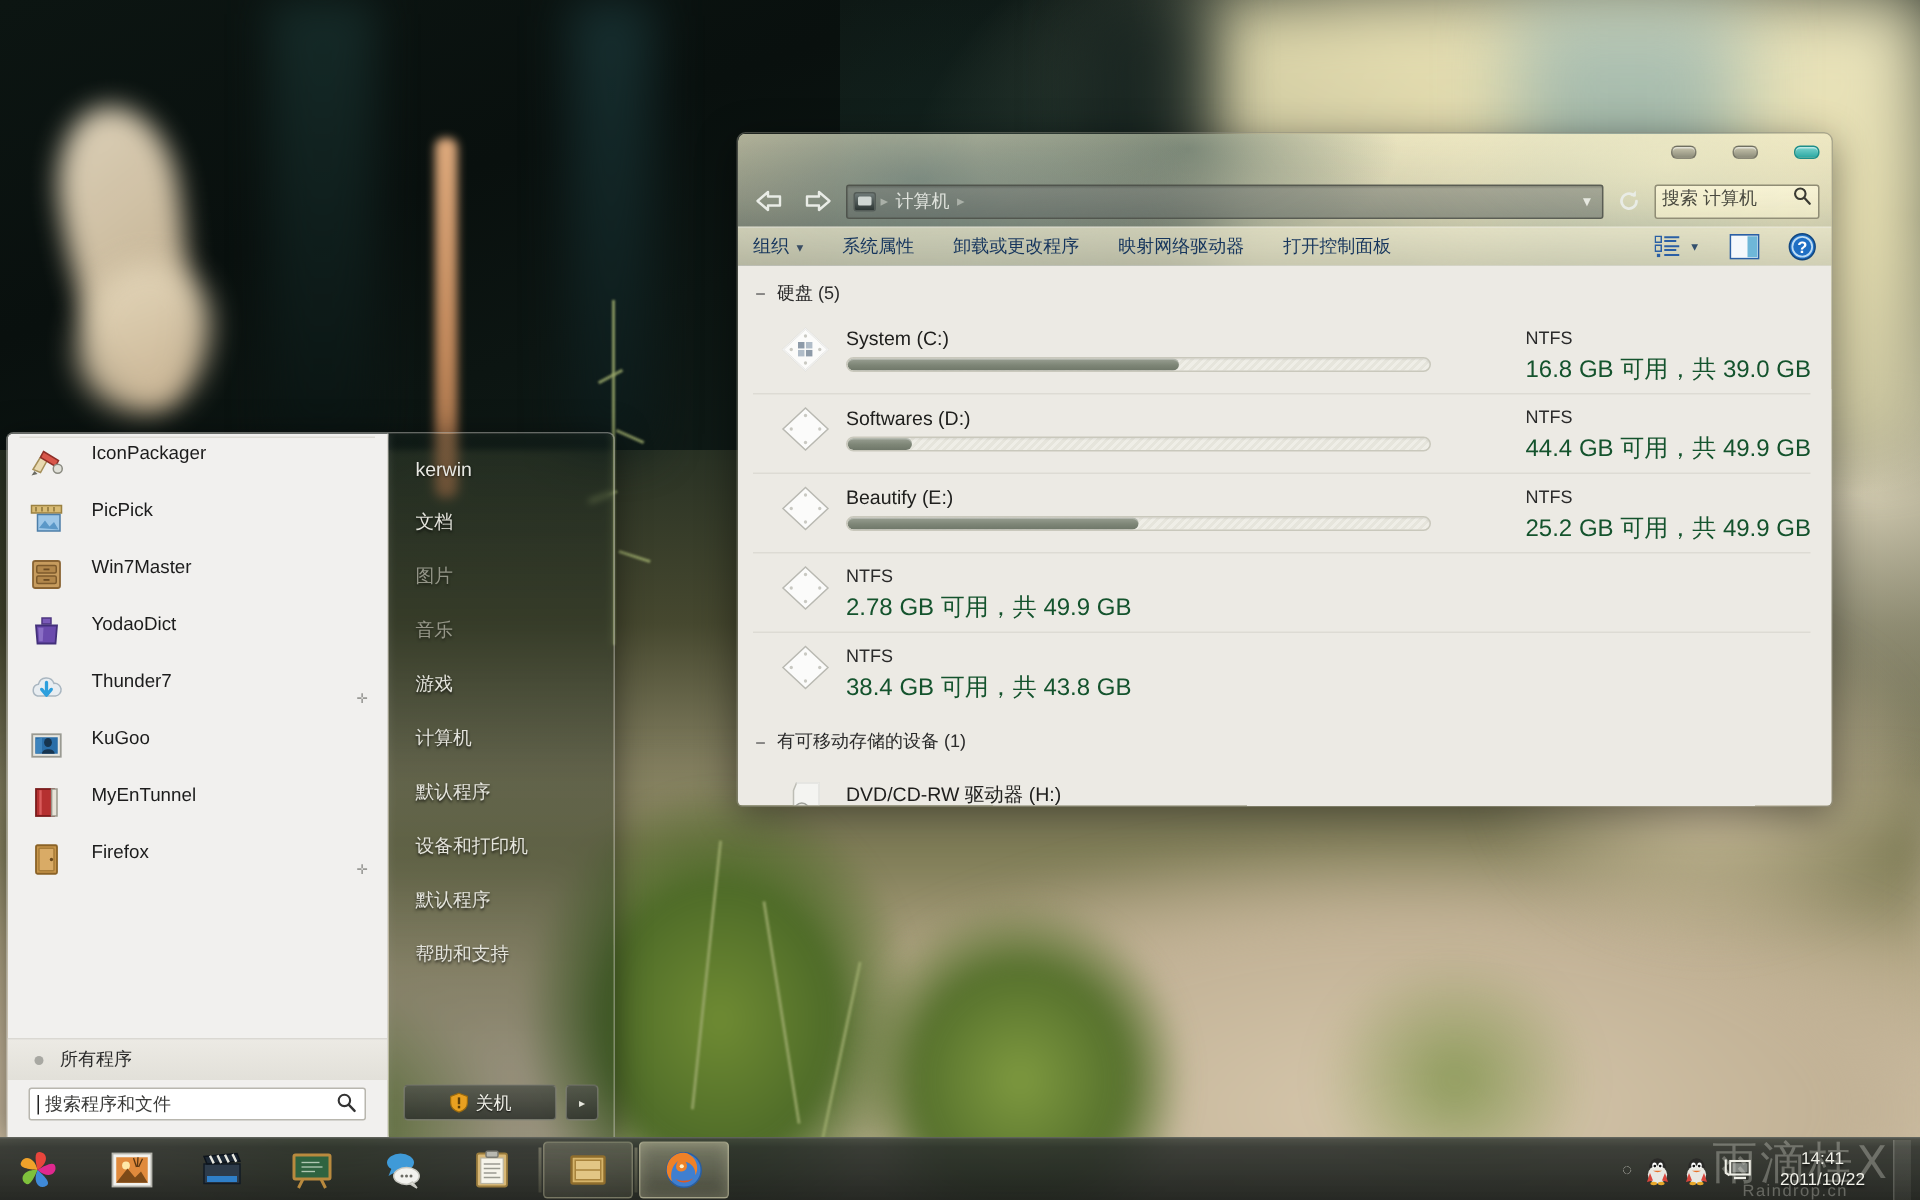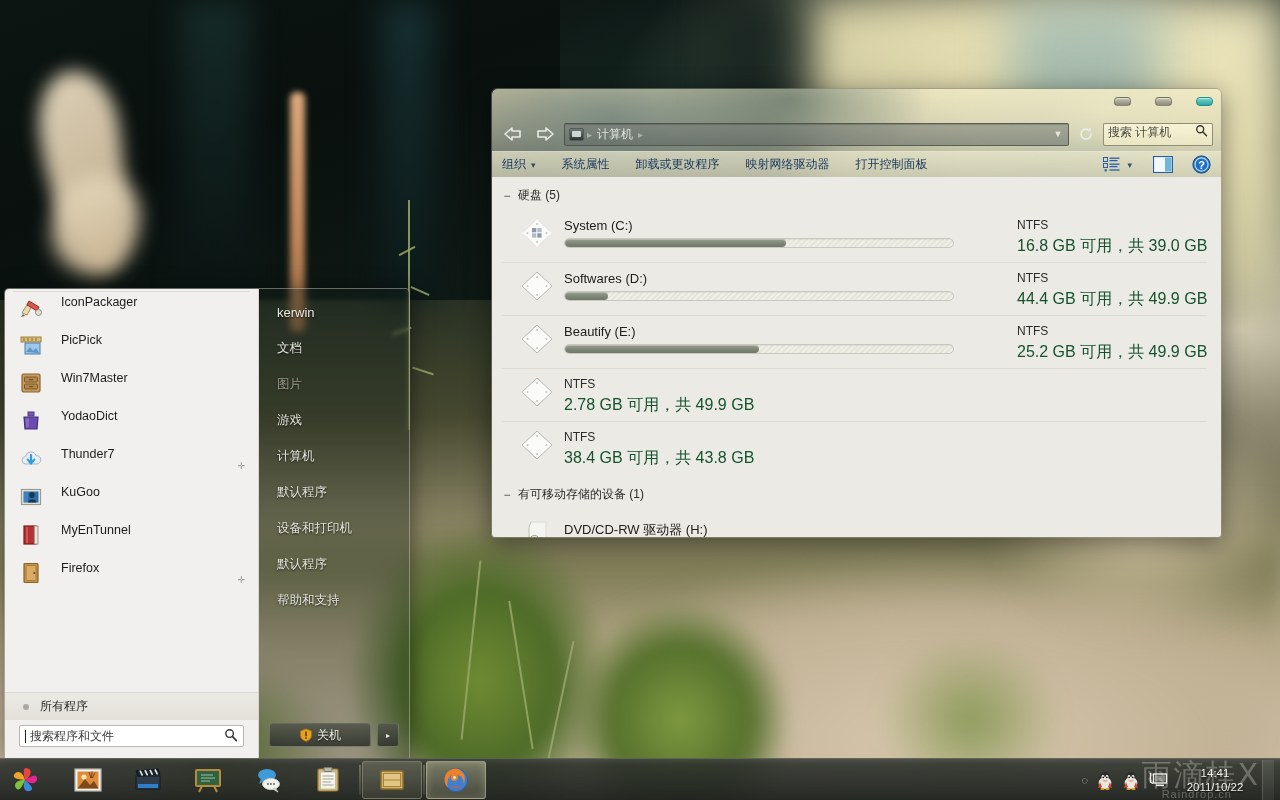--- a/index.html
+++ b/index.html
@@ -699,20 +699,21 @@
         </span>
       </div>
     </div>
   </div>
 
   <div class="sm-right">
     <div class="sm-user">kerwin</div>
     <div class="sm-rlist">
       <div class="sm-ritem">文档</div>
       <div class="sm-ritem dim">图片</div>
+      <div class="sm-ritem dim">音乐</div>
       <div class="sm-ritem">游戏</div>
       <div class="sm-ritem">计算机</div>
       <div class="sm-ritem">默认程序</div>
       <div class="sm-ritem">设备和打印机</div>
       <div class="sm-ritem">默认程序</div>
       <div class="sm-ritem">帮助和支持</div>
     </div>
     <div class="sm-shutrow">
       <div class="sm-shutbtn">
         <svg width="14" height="14" viewBox="0 0 14 14">

